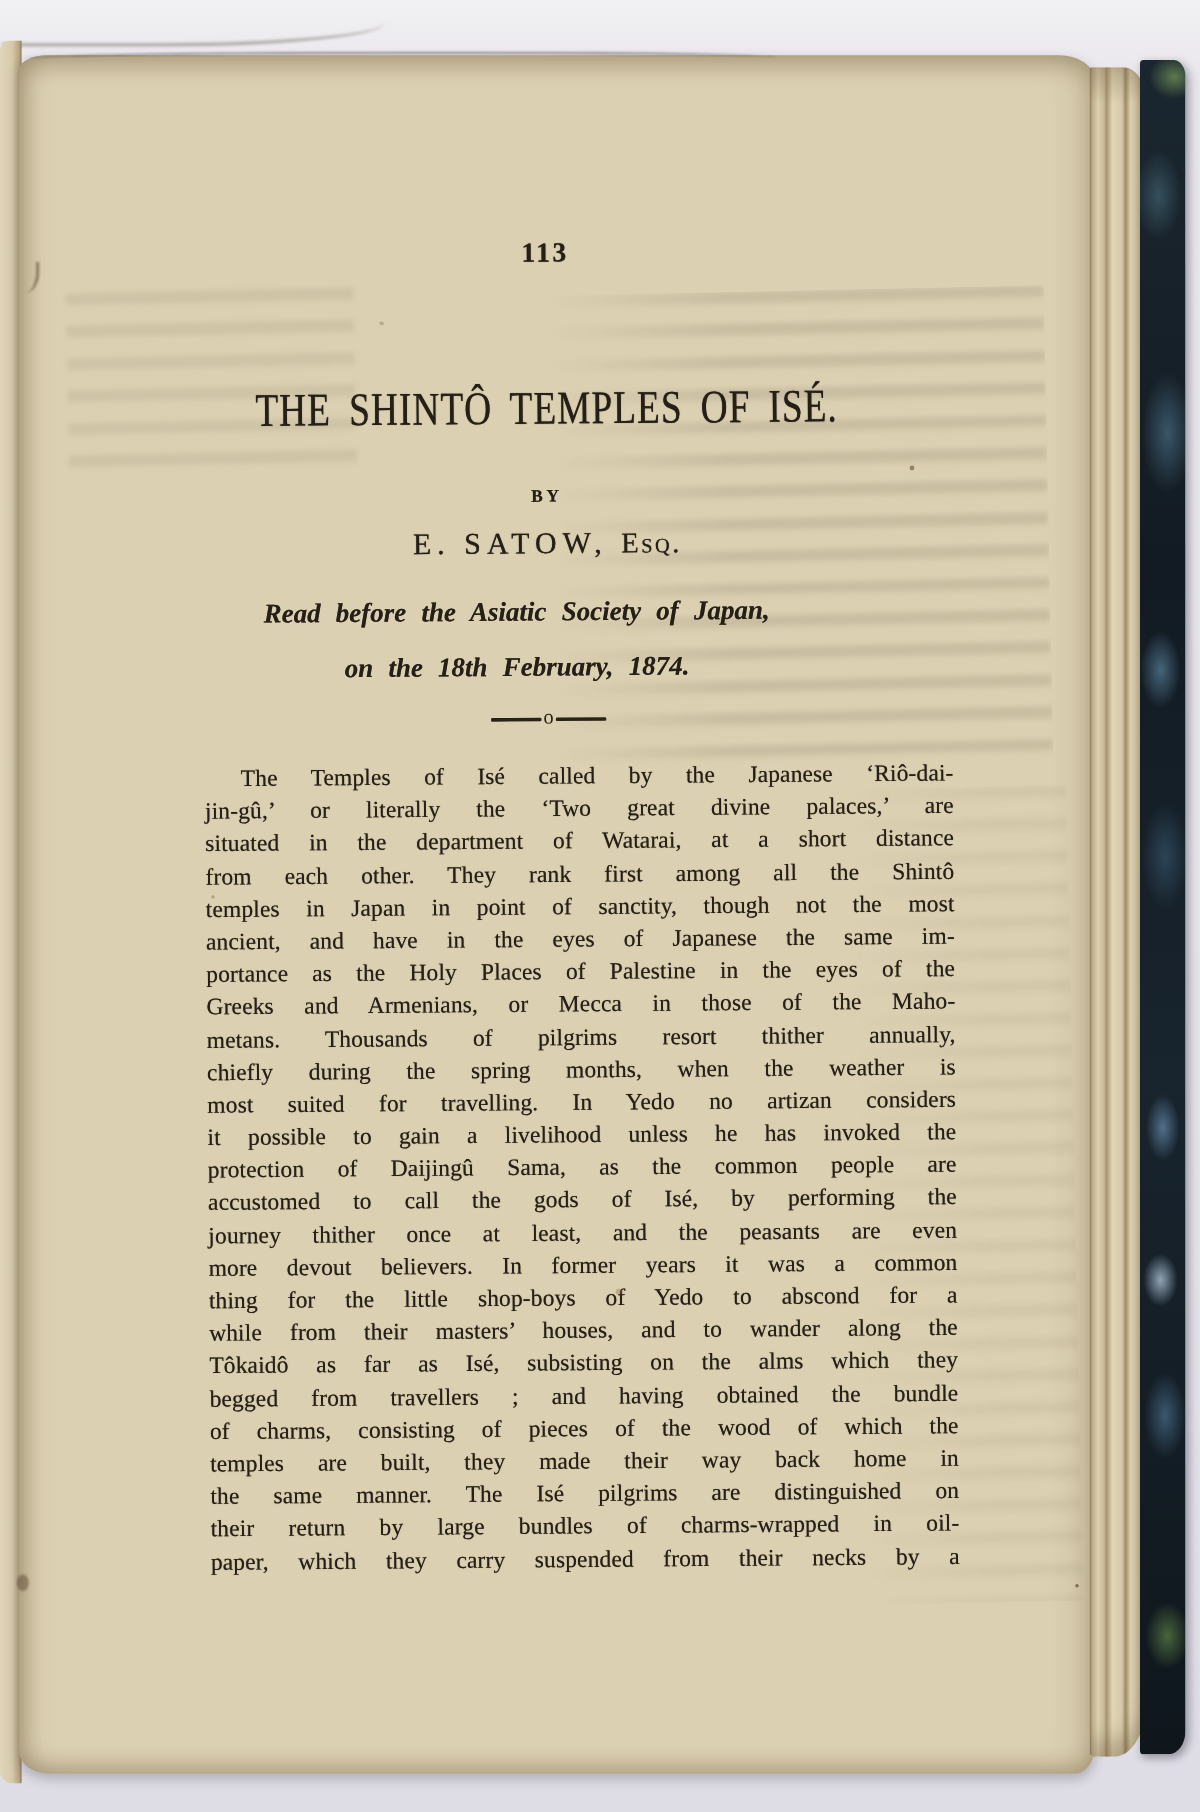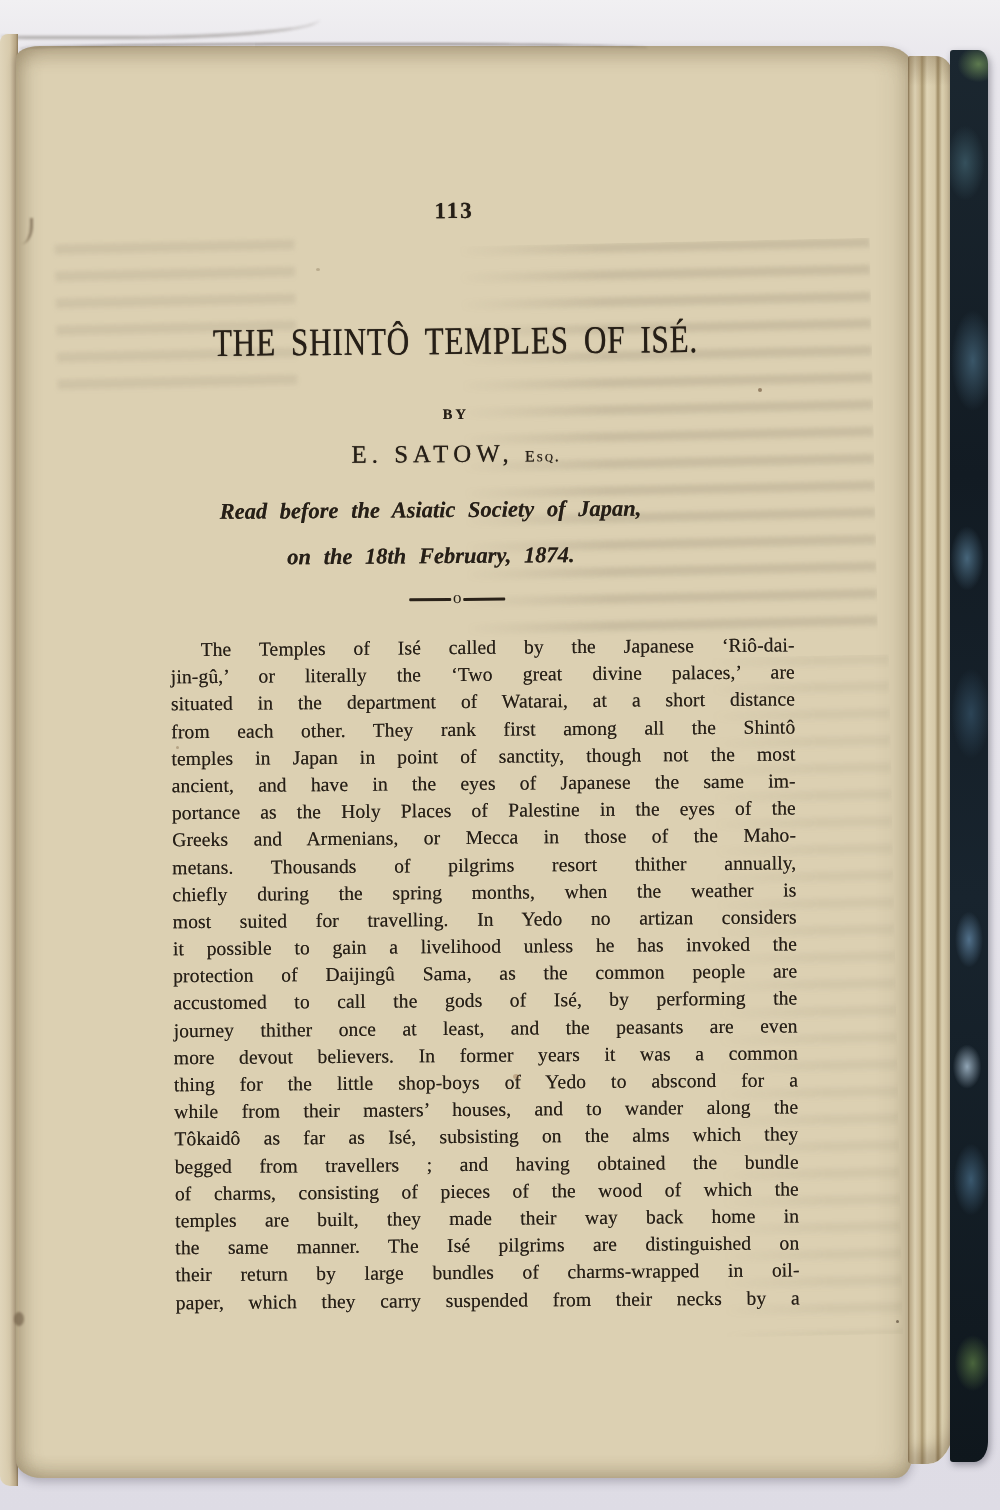--- a/index.html
+++ b/index.html
@@ -139,21 +139,21 @@
     transform: scaleX(0.8); transform-origin: center;
   }
   .by-line {
     top: 360px; font-size: 14.5px; font-weight: 700; letter-spacing: 3px;
     text-shadow: 0 0 0.5px rgba(38,30,22,0.8);
   }
   .author-line {
     top: 394px; font-size: 25px; letter-spacing: 5px;
     text-shadow: 0 0 0.7px rgba(38,30,22,0.85);
   }
-  .author-line .esq { font-variant: small-caps; letter-spacing: 2px; font-size: 16px; }
+  .author-line .esq { font-variant: small-caps; letter-spacing: 2px; font-size: 24px; }
   .read-line {
     left: -26px; font-style: italic; font-size: 22.5px; word-spacing: 7px; font-weight: 600;
     text-shadow: 0 0 0.5px rgba(38,30,22,0.7);
   }
   .read-1 { top: 451px; }
   .read-2 { top: 497px; }
   .separator {
     top: 547px;
     display: flex; align-items: center; justify-content: center;
   }

